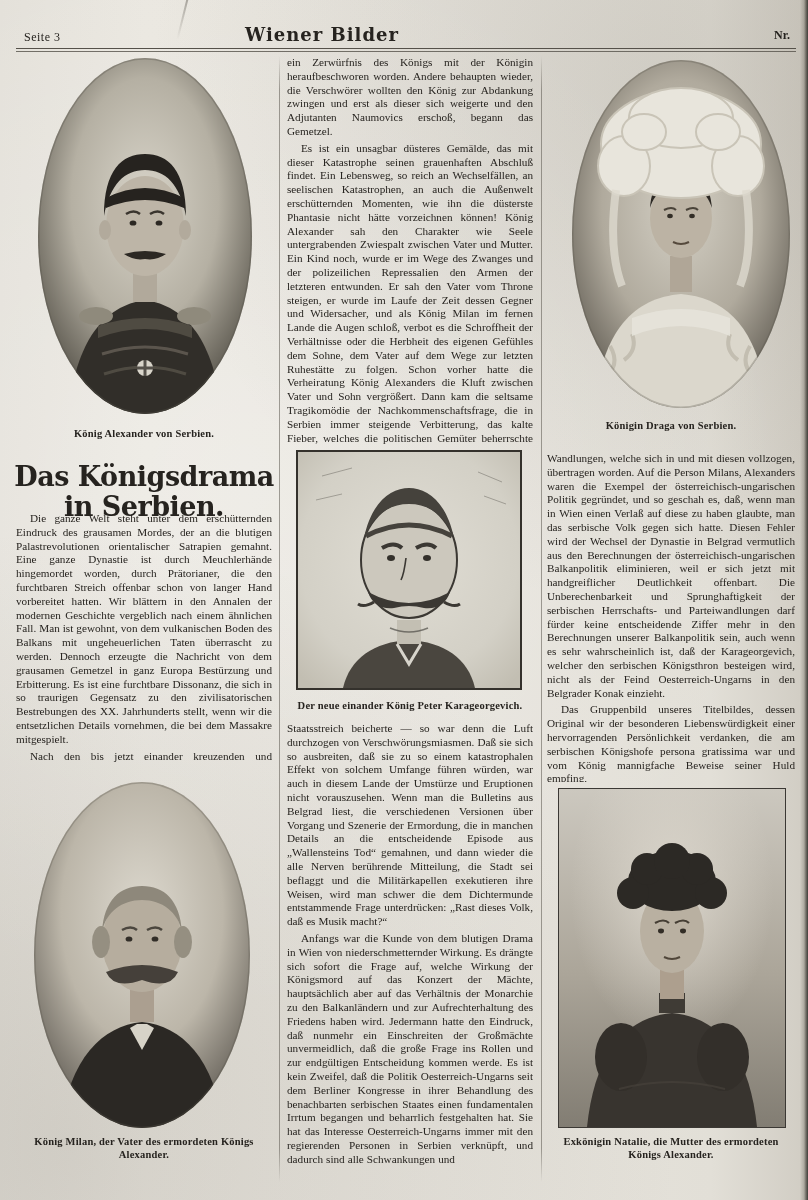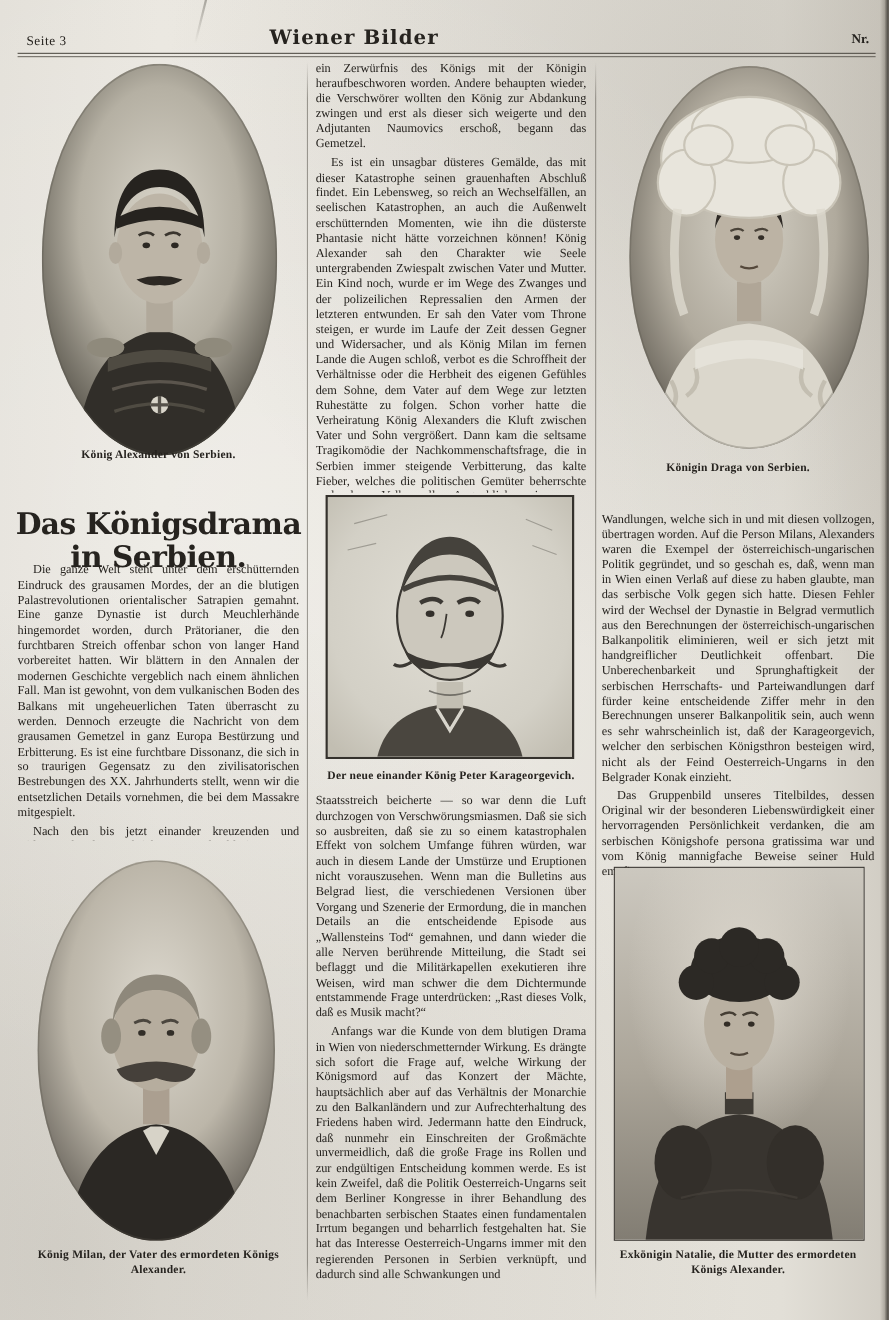--- a/index.html
+++ b/index.html
@@ -30,27 +30,27 @@
   .colrule.c1{left:279px;}
   .colrule.c2{left:541px;}
 
   
   .tblock{position:absolute;overflow:hidden;text-align:justify;font-size:11.2px;line-height:13.8px;hyphens:auto;-webkit-hyphens:auto;word-spacing:.2px;}
   .tblock p{margin:0 0 3px 0;}
   .tblock p.indent{text-indent:14px;}
   .lefttext{left:16px;top:512px;width:256px;height:252px;}
   .centertop{left:287px;top:56px;width:246px;height:392px;}
   .centerbottom{left:287px;top:722px;width:246px;height:450px;}
-  .righttext{left:547px;top:466px;width:248px;height:330px;}
+  .righttext{left:547px;top:452px;width:248px;height:330px;}
 
   .headline{position:absolute;left:8px;top:462px;width:272px;margin:0;text-align:center;
     font-family:"DejaVu Serif",serif;font-weight:bold;font-size:27px;letter-spacing:-.5px;line-height:1.1;}
 
   .caption{position:absolute;text-align:center;font-size:10.5px;font-weight:bold;line-height:12.5px;letter-spacing:.2px;}
-  .cap-alexander{left:16px;top:408px;width:256px;}
+  .cap-alexander{left:16px;top:428px;width:256px;}
   .cap-draga{left:547px;top:420px;width:248px;}
   .cap-peter{left:287px;top:700px;width:246px;}
   .cap-milan{left:16px;top:1136px;width:256px;}
   .cap-natalie{left:547px;top:1136px;width:248px;}
 
   
   .fig{position:absolute;}
   .fig svg{display:block;}
   .fig-alexander{left:38px;top:58px;width:214px;height:356px;}
   .fig-draga{left:572px;top:60px;width:218px;height:348px;}

